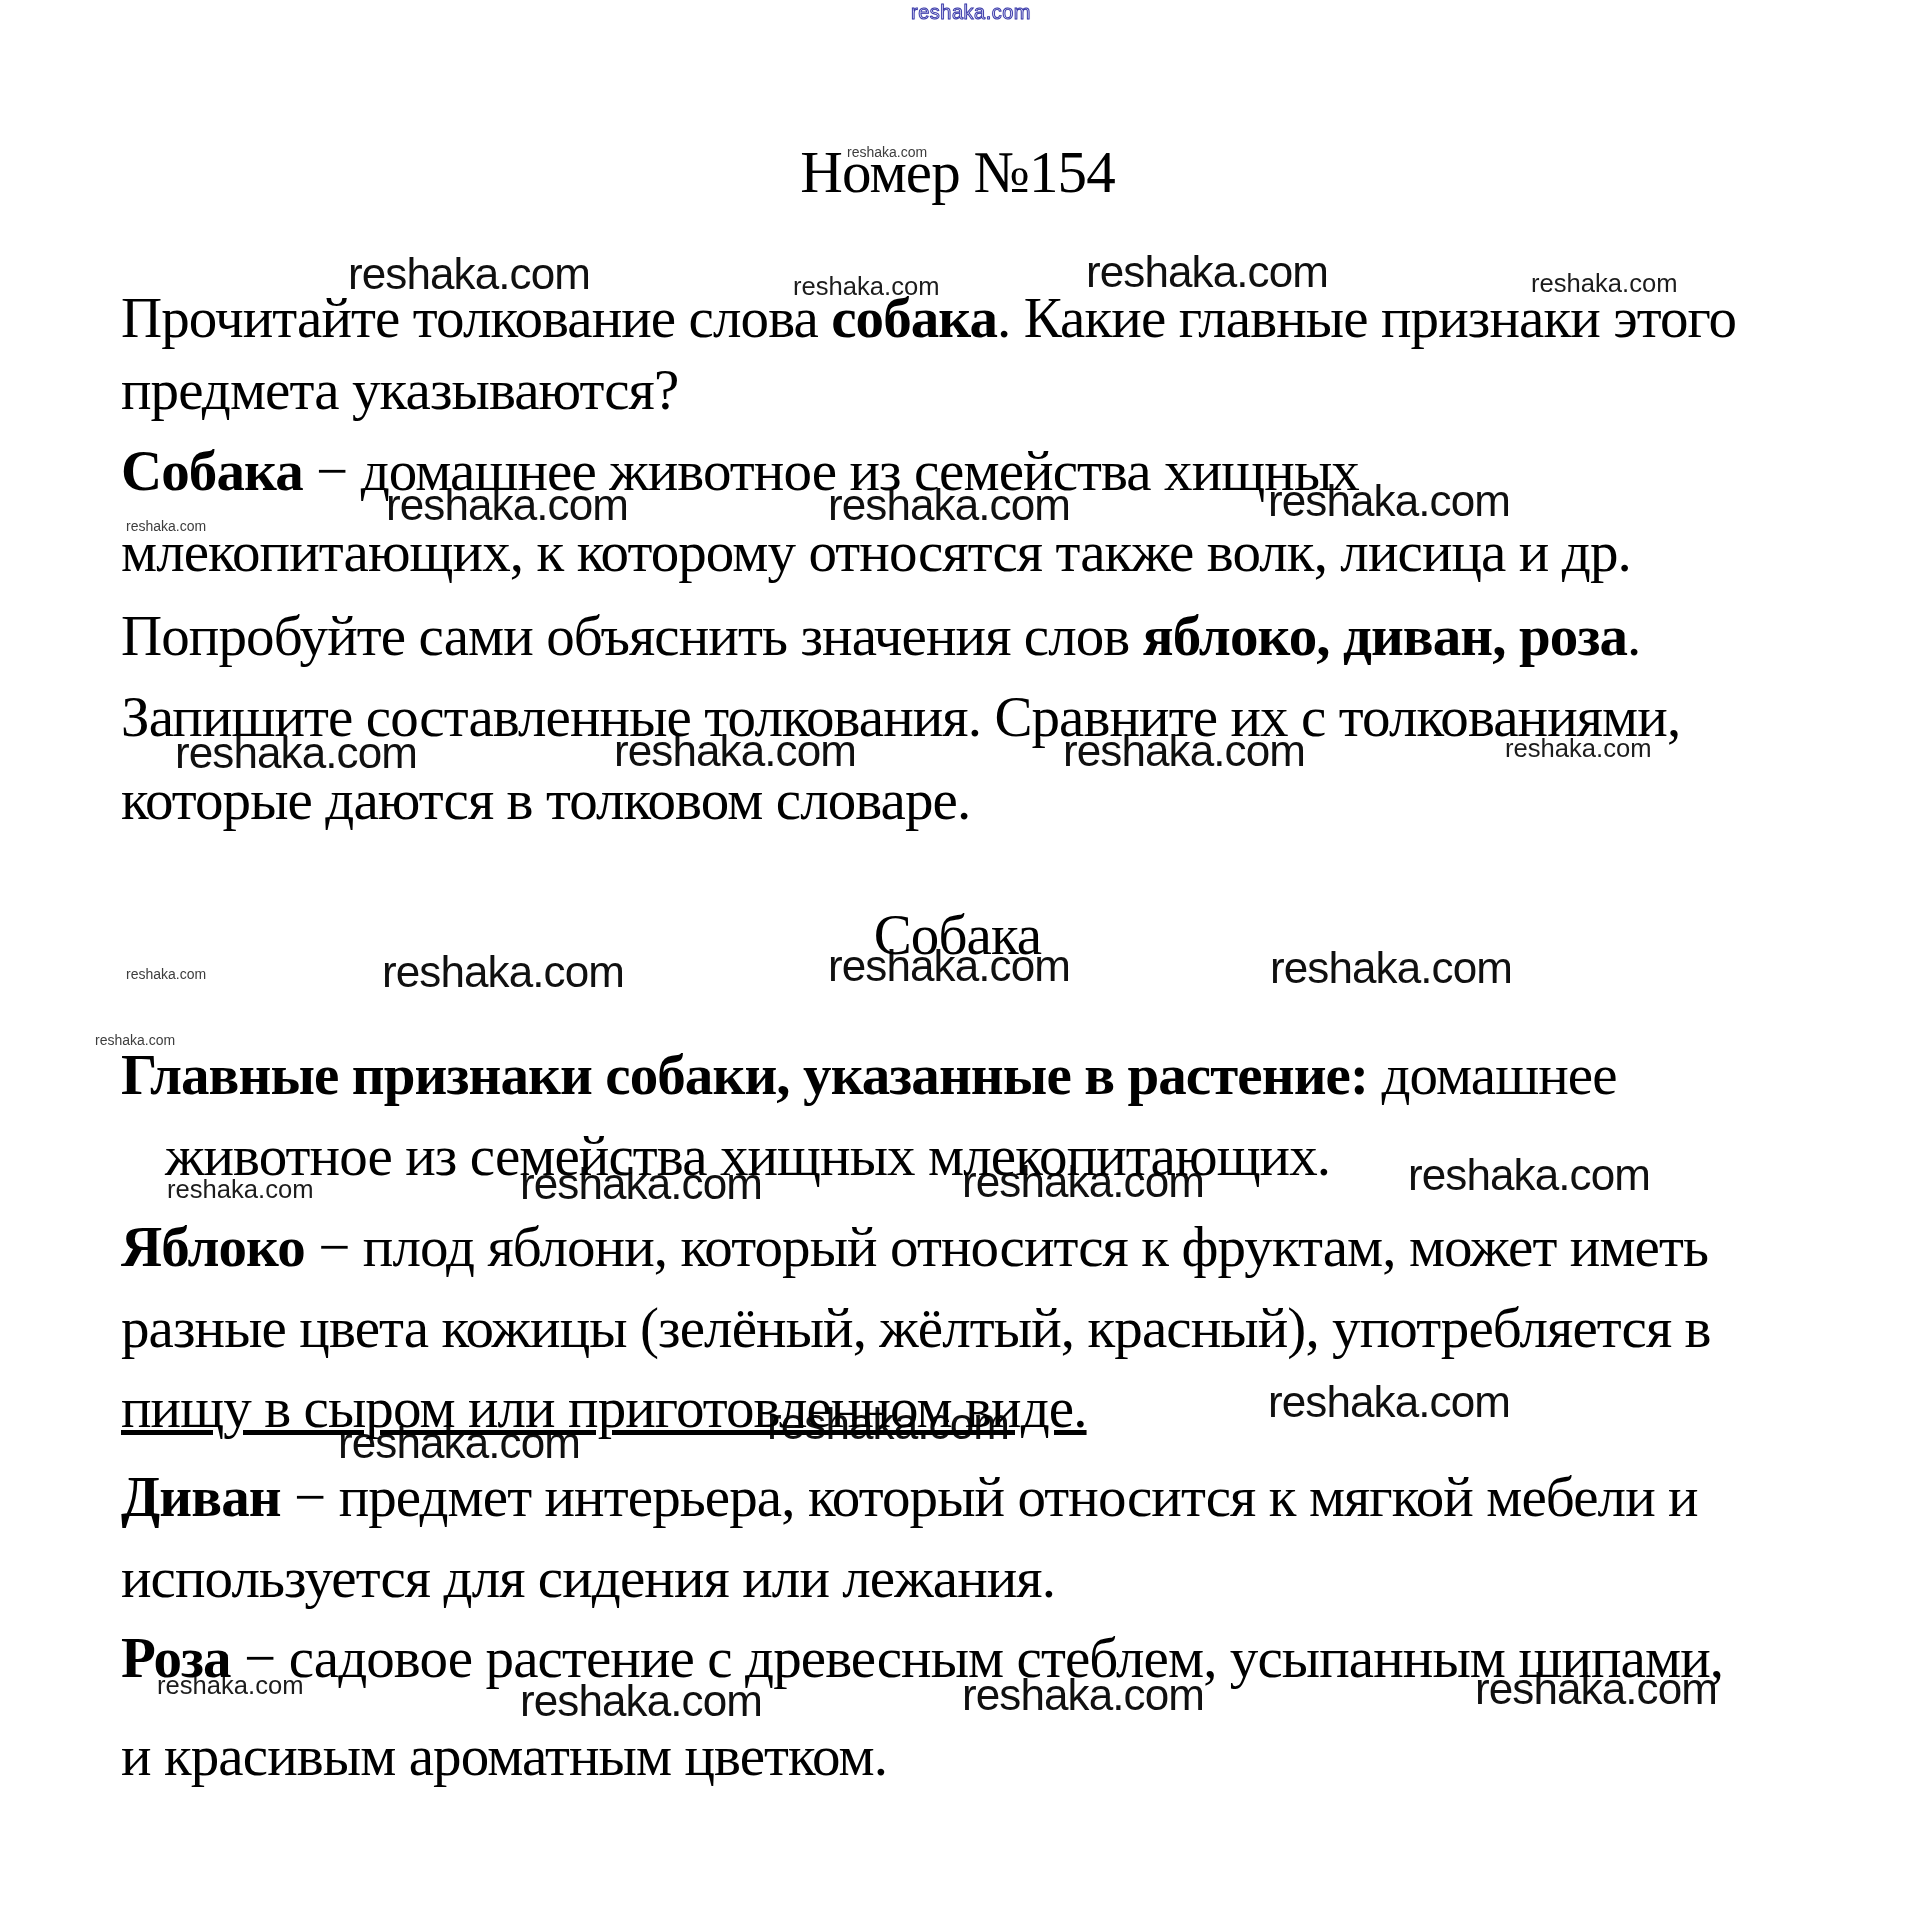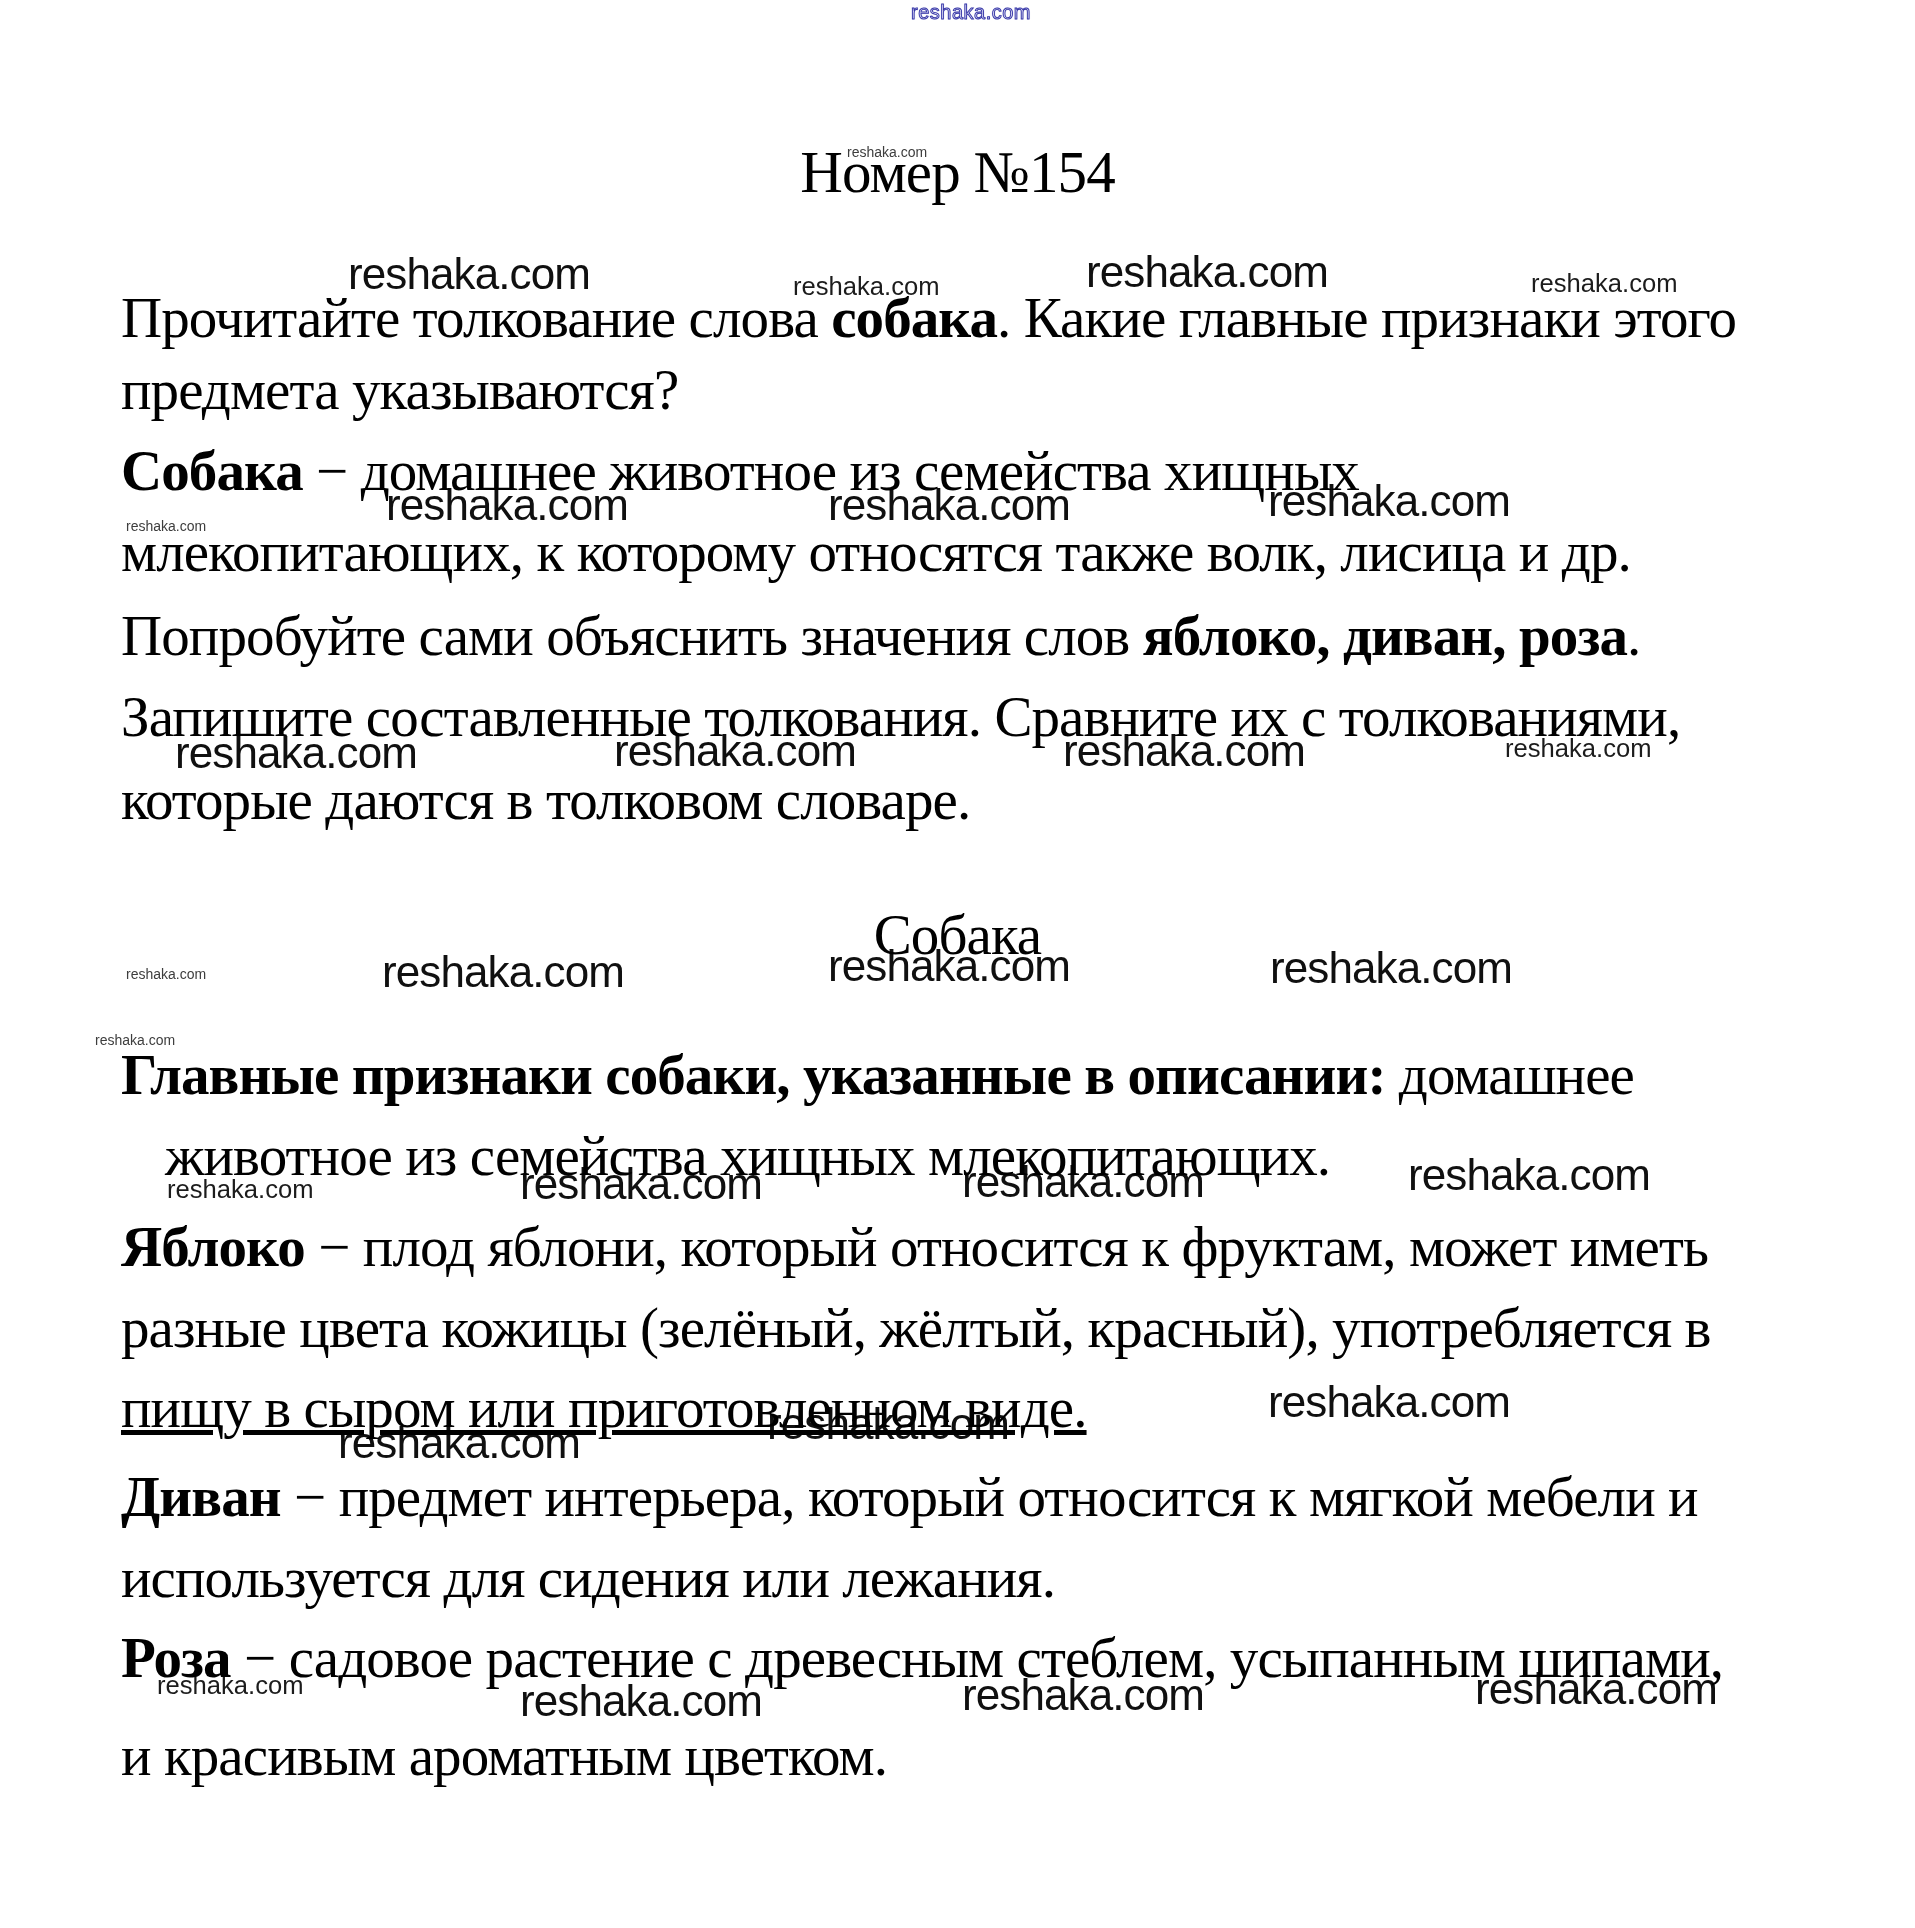--- a/index.html
+++ b/index.html
@@ -112,21 +112,21 @@
   </div>
   <div class="line" style="top:770px;">
     <span>которые даются в толковом словаре.</span>
   </div>
 
   <div class="line center" style="top:905px;">
     <span>Собака</span>
   </div>
 
   <div class="line" style="top:1045px;">
-    <span class="b">Главные признаки собаки, указанные в описании:</span><span> домашнее</span>
+    <span class="b">Главные признаки собаки, указанные в растение:</span><span> домашнее</span>
   </div>
   <div class="line" style="top:1126px;margin-left:44px;">
     <span>животное из семейства хищных млекопитающих.</span>
   </div>
   <div class="line" style="top:1217px;">
     <span class="b">Яблоко</span><span> − плод яблони, который относится к фруктам, может иметь</span>
   </div>
   <div class="line" style="top:1298px;text-align:right;">
     <span>разные цвета кожицы (зелёный, жёлтый, красный), употребляется в</span>
   </div>

